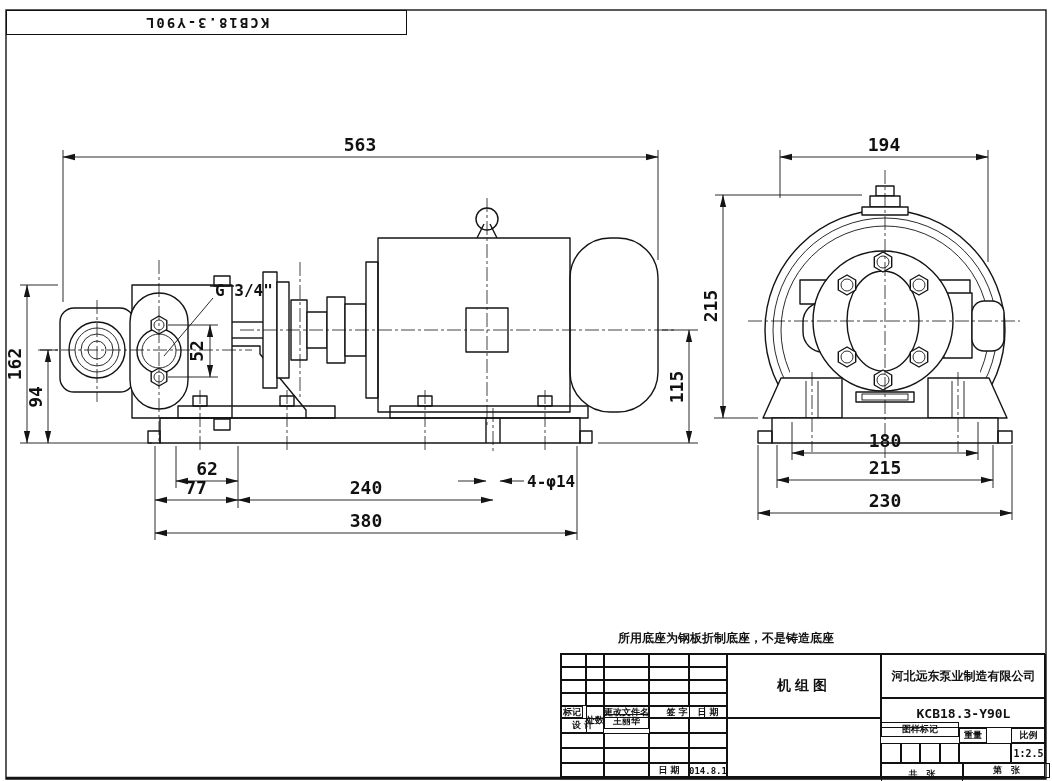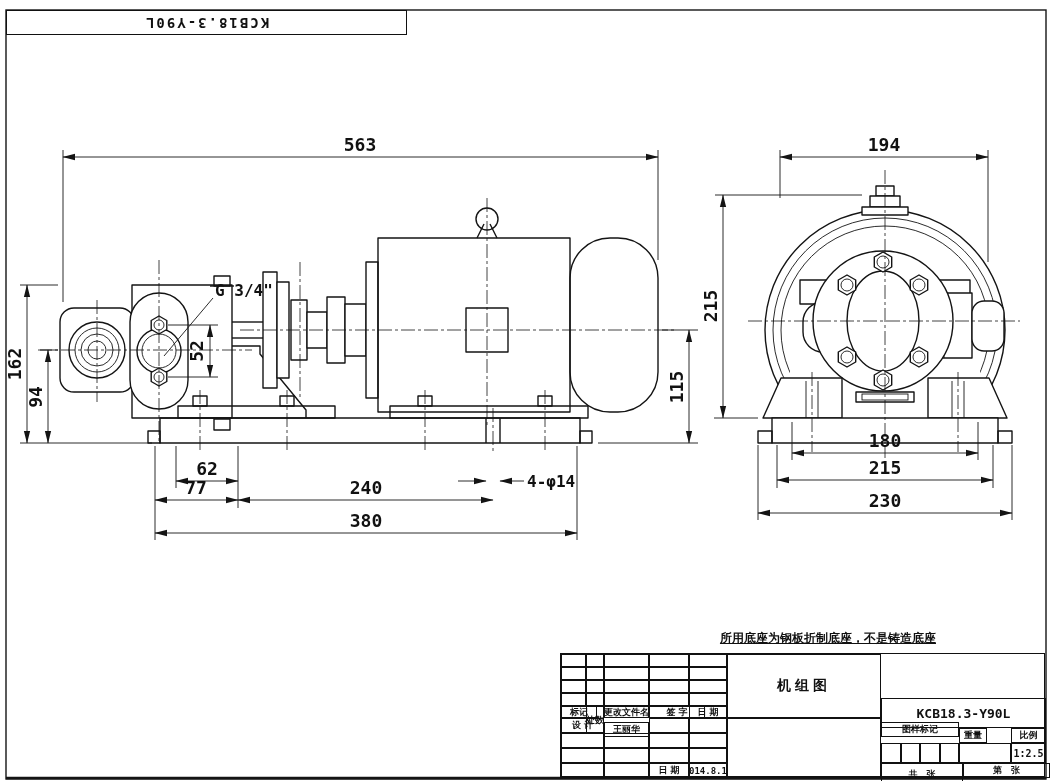--- a/index.html
+++ b/index.html
@@ -10,22 +10,22 @@
   .olw{fill:#fff;stroke:#141414;stroke-width:1.4;stroke-linejoin:round;}
   .tl{fill:none;stroke:#141414;stroke-width:0.9;}
   .cl{fill:none;stroke:#141414;stroke-width:0.8;stroke-dasharray:14 3 3 3;}
   .dl{fill:none;stroke:#141414;stroke-width:0.9;}
   .dt{font:700 18px "DejaVu Sans Mono","Liberation Mono",monospace;fill:#111;}
   
   #corner-box{position:absolute;left:6px;top:10px;width:399px;height:23px;
       border:1.6px solid #111;display:flex;align-items:center;justify-content:center;}
   #corner-box span{transform:rotate(180deg);font:700 14px "DejaVu Sans Mono","Liberation Mono",monospace;letter-spacing:2px;}
   
-  #base-note{position:absolute;right:14px;top:630px;width:420px;text-align:center;
-      font:700 12px "DejaVu Sans","Liberation Sans",sans-serif;text-decoration:underline;}
+  #base-note{position:absolute;right:14px;top:630px;width:420px;text-align:left;
+      font:700 12px "DejaVu Sans","Liberation Sans",sans-serif;}
   
   #tb{position:absolute;left:560px;top:653px;width:485px;height:124px;border:1.6px solid #111;box-sizing:border-box;}
   .cell{position:absolute;border:1px solid #111;box-sizing:border-box;display:flex;
         align-items:center;justify-content:center;font:700 9px "DejaVu Sans","Liberation Sans",sans-serif;
         white-space:nowrap;overflow:hidden;}
   .rev-grid{position:absolute;left:0;top:0;width:166px;height:52px;display:grid;
         grid-template-columns:25px 18px 45px 40px 38px;grid-template-rows:repeat(4,13px);}
   .rev-grid div{border:1px solid #111;box-sizing:border-box;}
   .big{font:700 14px "DejaVu Sans","Liberation Sans",sans-serif;letter-spacing:4px;}
   .company{font:700 12px "DejaVu Sans","Liberation Sans",sans-serif;}
@@ -283,28 +283,28 @@
         <div></div>
         <div></div>
         <div></div>
     <div></div>
         <div></div>
         <div></div>
         <div></div>
         <div></div>
   </div>
 
-  <div class="cell" style="left:0;top:52px;width:36px;height:12px">标记</div>
+  <div class="cell" style="left:0;top:52px;width:22px;height:12px">标记</div>
   <div class="cell" style="left:25px;top:52px;width:18px;height:28px">处数</div>
   <div class="cell" style="left:43px;top:52px;width:45px;height:12px">更改文件名</div>
   <div class="cell" style="left:88px;top:52px;width:56px;height:12px">签 字</div>
   <div class="cell" style="left:128px;top:52px;width:38px;height:12px">日 期</div>
 
   <div class="cell" style="left:0;top:64px;width:43px;height:15px">设 计</div>
-  <div class="cell" style="left:43px;top:68px;width:45px;height:15px">王丽华</div>
+  <div class="cell" style="left:43px;top:60px;width:45px;height:15px">王丽华</div>
   <div class="cell" style="left:88px;top:64px;width:40px;height:15px"></div>
   <div class="cell" style="left:128px;top:64px;width:38px;height:15px"></div>
 
   <div class="cell" style="left:0;top:79px;width:43px;height:15px"></div>
   <div class="cell" style="left:43px;top:79px;width:45px;height:15px"></div>
   <div class="cell" style="left:88px;top:79px;width:40px;height:15px"></div>
   <div class="cell" style="left:128px;top:79px;width:38px;height:15px"></div>
 
   <div class="cell" style="left:0;top:94px;width:43px;height:15px"></div>
   <div class="cell" style="left:43px;top:94px;width:45px;height:15px"></div>
@@ -312,20 +312,21 @@
   <div class="cell" style="left:128px;top:94px;width:38px;height:15px"></div>
 
   <div class="cell" style="left:0;top:109px;width:43px;height:15px"></div>
   <div class="cell" style="left:43px;top:109px;width:45px;height:15px"></div>
   <div class="cell" style="left:88px;top:109px;width:40px;height:15px">日 期</div>
   <div class="cell dateval" style="left:128px;top:109px;width:38px;height:15px">2014.8.19</div>
 
   <div class="cell big" style="left:166px;top:0;width:154px;height:64px">机组图</div>
   <div class="cell" style="left:166px;top:64px;width:154px;height:60px"></div>
 
+  <div class="cell company" style="left:320px;top:0;width:165px;height:44px">河北远东泵业制造有限公司</div>
   <div class="cell model" style="left:320px;top:44px;width:165px;height:30px">KCB18.3-Y90L</div>
 
   <div class="cell" style="left:320px;top:68px;width:78px;height:15px">图样标记</div>
   <div class="cell" style="left:398px;top:74px;width:28px;height:15px">重量</div>
   <div class="cell" style="left:450px;top:74px;width:35px;height:15px">比例</div>
 
   <div class="cell" style="left:320px;top:89px;width:20px;height:20px"></div>
   <div class="cell" style="left:340px;top:89px;width:19px;height:20px"></div>
   <div class="cell" style="left:359px;top:89px;width:20px;height:20px"></div>
   <div class="cell" style="left:379px;top:89px;width:19px;height:20px"></div>

